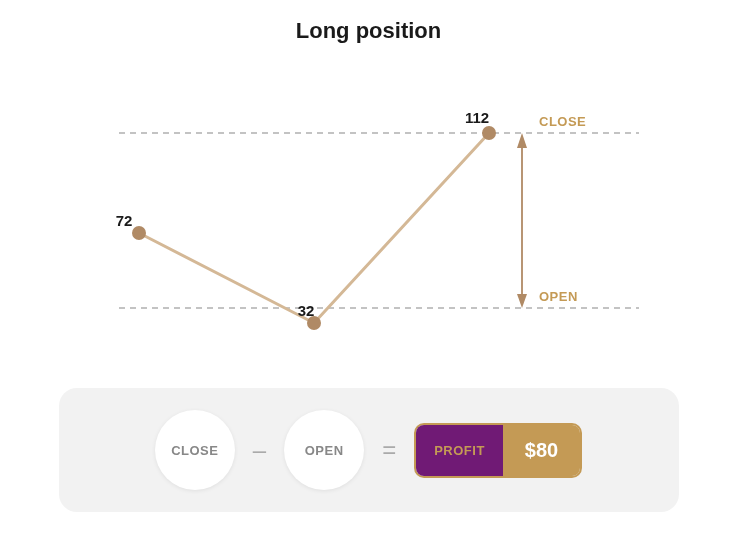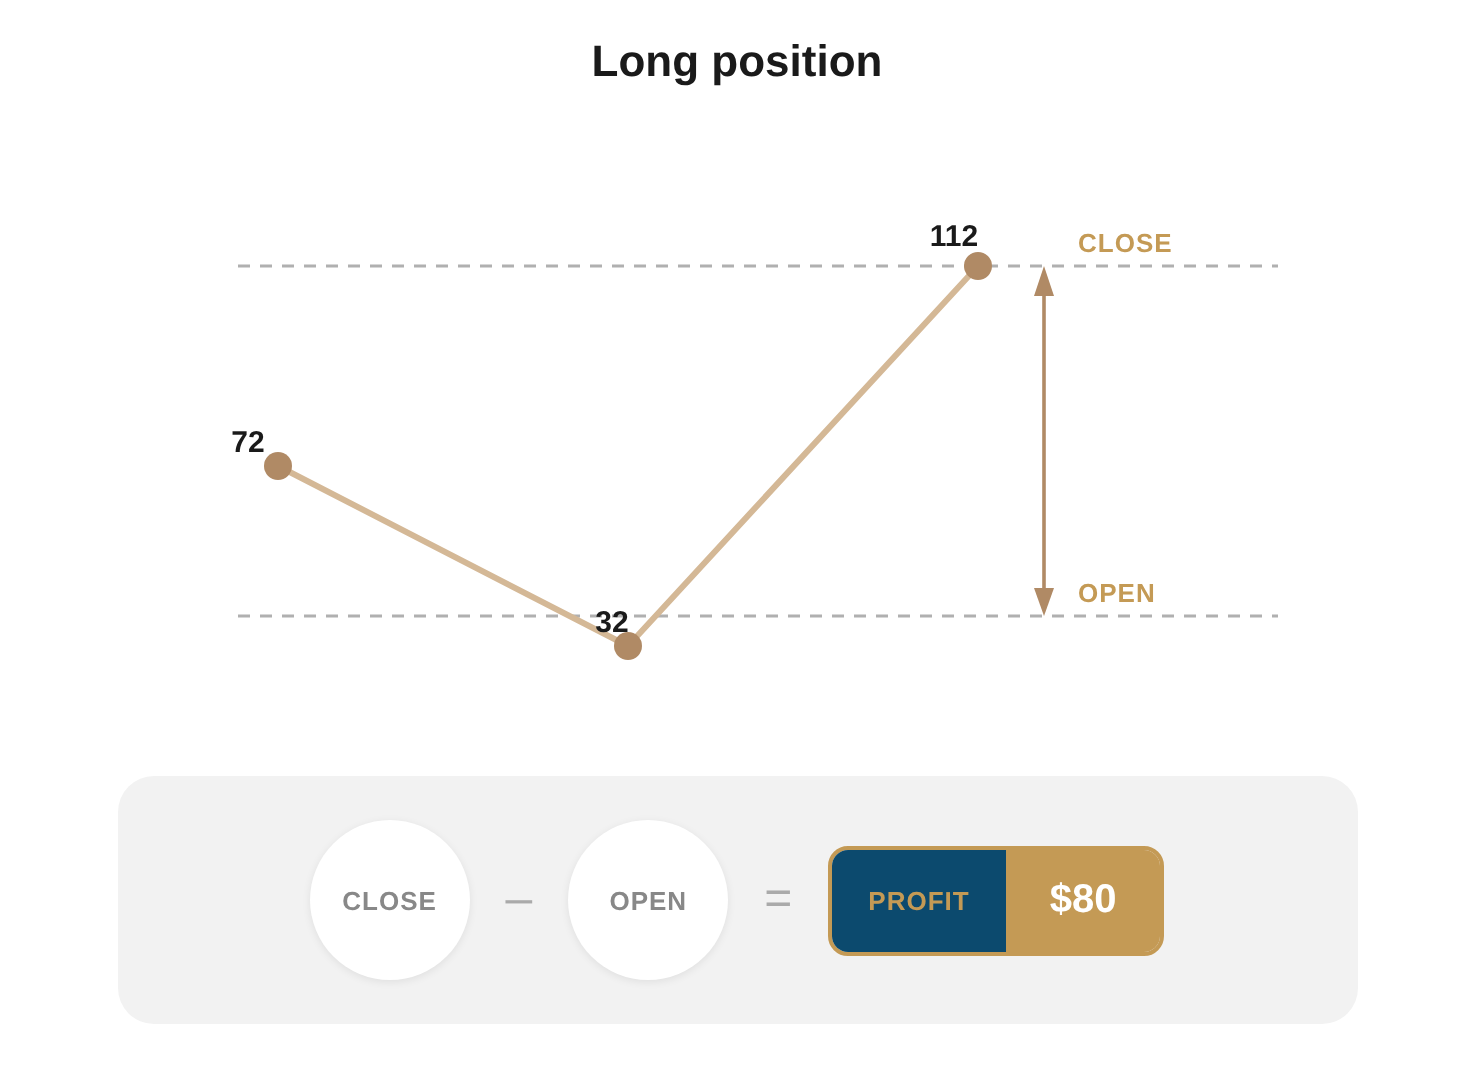--- a/index.html
+++ b/index.html
@@ -68,21 +68,21 @@
     }
 
     .profit-box {
       display: flex;
       border-radius: 10px;
       overflow: hidden;
       border: 2px solid #c49a55;
     }
 
     .profit-label {
-      background: #0c4a6e;
+      background: #701a75;
       color: #c49a55;
       font-size: 13px;
       font-weight: 700;
       letter-spacing: 0.5px;
       padding: 14px 18px;
       display: flex;
       align-items: center;
     }
 
     .profit-value {

